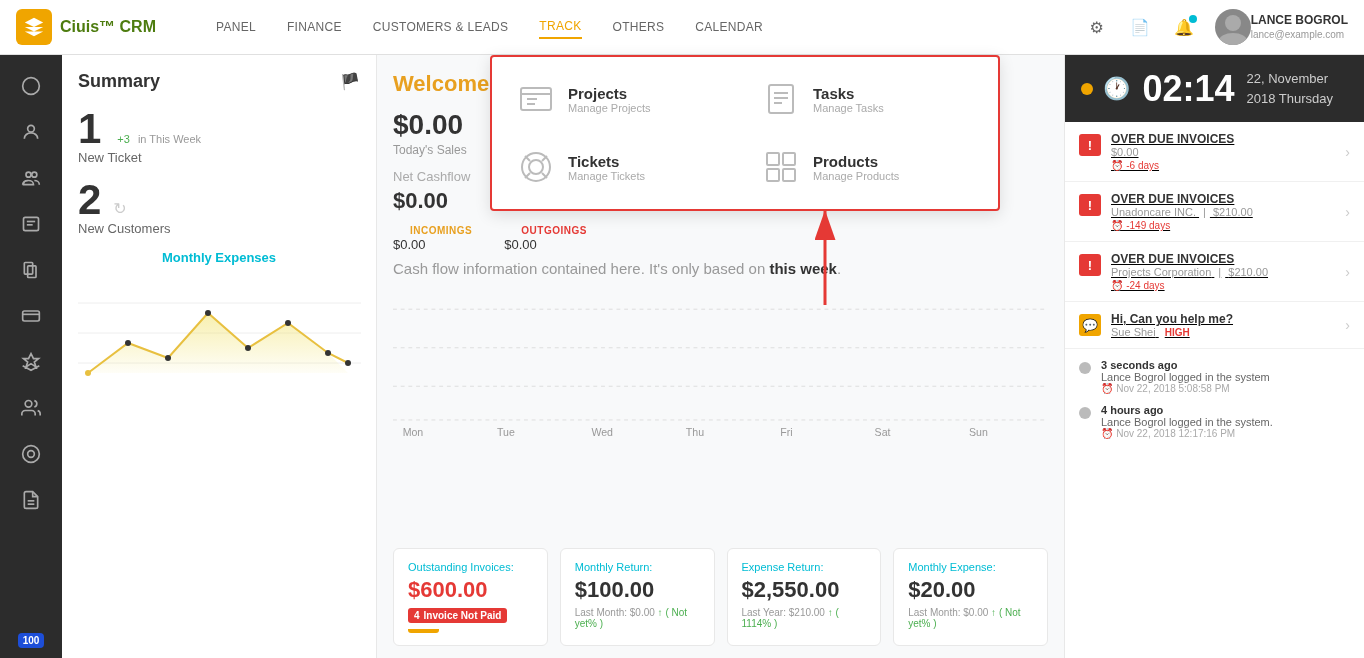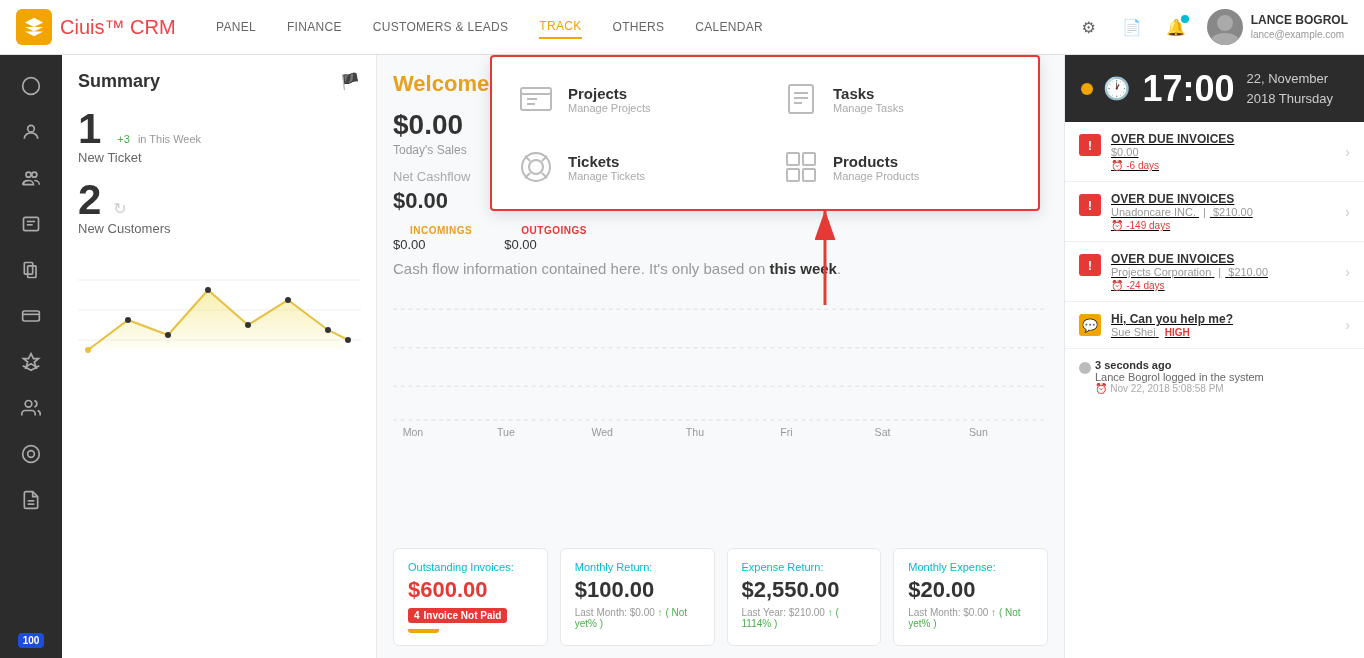--- a/index.html
+++ b/index.html
@@ -22,21 +22,21 @@
       gap: 8px;
       min-width: 200px;
     }
     .logo-box {
       width: 36px; height: 36px;
       background: #f0a500;
       border-radius: 6px;
       display: flex; align-items: center; justify-content: center;
     }
     .logo-box svg { width: 22px; height: 22px; fill: white; }
-    .logo-text { font-size: 20px; font-weight: 400; color: #ef4444; }
+    .logo-text { font-size: 16px; font-weight: 700; color: #4d7c0f; }
     .nav-items {
       display: flex;
       align-items: center;
       gap: 31px;
       flex: 1;
     }
     .nav-item {
       font-size: 12px;
       color: #666;
       cursor: pointer;
@@ -59,21 +59,21 @@
     .bell-dot { position: relative; }
     .bell-dot::after {
       content: '';
       position: absolute;
       top: 2px; right: 2px;
       width: 8px; height: 8px;
       background: #00bcd4;
       border-radius: 50%;
     }
     .user-area {
-      display: flex; align-items: center; gap: 8px;
+      display: flex; align-items: center; 
       cursor: pointer;
     }
     .avatar {
       width: 36px; height: 36px; border-radius: 50%;
       background: #888;
       overflow: hidden;
       display: flex; align-items: center; justify-content: center;
     }
     .user-info { line-height: 1.3; }
     .user-name { font-weight: 700; font-size: 12px; color: #333; }
@@ -265,36 +265,36 @@
       margin-top: 2px;
     }
     .invoice-icon.yellow { background: #f0a500; }
     .invoice-content { flex: 1; text-decoration: underline; }
     .invoice-title { font-size: 12px; font-weight: 700; color: #333; }
     .invoice-subtitle { font-size: 11px; color: #999; }
     .invoice-days { font-size: 10px; color: #e53935; margin-top: 2px; }
     .invoice-arrow { color: #ccc; font-size: 14px; align-self: center; }
 
     .activity-section { padding: 10px 14px; }
-    .activity-item { display: flex; gap: 4px; margin-bottom: 10px; align-items: flex-start; }
+    .activity-item { display: flex; gap: 10px; margin-bottom: 10px; align-items: flex-start; }
     .activity-dot {
       width: 12px; height: 12px;
       background: #bbb;
       border-radius: 50%;
       margin-top: 3px;
       flex-shrink: 0;
     }
     .activity-time { font-size: 11px; font-weight: 600; color: #333; }
     .activity-text { font-size: 11px; color: #666; }
     .activity-timestamp { font-size: 10px; color: #aaa; }
     .track-dropdown {
       position: absolute;
       top: 55px;
       left: 490px;
-      width: 550px;
+      width: 510px;
       background: #fff;
       border: 2px solid #e53935;
       border-radius: 4px;
       z-index: 200;
       display: grid;
       grid-template-columns: 1fr 1fr;
       padding: 8px;
       box-shadow: 0 4px 16px rgba(0,0,0,0.12);
     }
     .track-item {
@@ -453,20 +453,21 @@
       </div>
 
       <div class="stat-block">
         <div style="display:flex; align-items:baseline; gap:8px;">
           <span class="stat-number">2</span>
           <span style="font-size:16px; color:#ccc; margin-left:4px; cursor:pointer;">↻</span>
         </div>
         <div class="stat-label">New Customers</div>
       </div>
 
+      <div class="monthly-expenses-title">Monthly Expenses</div>
 
       <div class="mini-chart">
         <svg width="283" height="120" viewBox="0 0 283 120">
           <defs>
             <linearGradient id="chartFill" x1="0" y1="0" x2="0" y2="1">
               <stop offset="0%" stop-color="#f0e060" stop-opacity="0.5"></stop>
               <stop offset="100%" stop-color="#f0e060" stop-opacity="0.05"></stop>
             </linearGradient>
           </defs>
 
@@ -570,21 +571,21 @@
         </div>
       </div>
     </div>
 
     <div class="right-panel">
       <div class="clock-section">
         <div style="display:flex; align-items:center; gap:6px;">
           <div class="clock-dot"></div>
           <span class="clock-icon">🕐</span>
         </div>
-        <div class="clock-time">17:00</div>
+        <div class="clock-time">02:14</div>
         <div class="clock-date">
           <div>22, November</div>
           <div>2018 Thursday</div>
         </div>
       </div>
 
       <div class="invoice-item">
         <div class="invoice-icon">!</div>
         <div class="invoice-content">
           <div class="invoice-title">OVER DUE INVOICES</div>
@@ -631,20 +632,28 @@
         <div class="invoice-arrow">›</div>
       </div>
 
       <div class="activity-section">
         <div class="activity-item">
           <div class="activity-dot"></div>
           <div>
             <div class="activity-time">3 seconds ago</div>
             <div class="activity-text">Lance Bogrol logged in the system</div>
             <div class="activity-timestamp">⏰ Nov 22, 2018 5:08:58 PM</div>
+          </div>
+        </div>
+        <div class="activity-item">
+          <div class="activity-dot"></div>
+          <div>
+            <div class="activity-time">4 hours ago</div>
+            <div class="activity-text">Lance Bogrol logged in the system.</div>
+            <div class="activity-timestamp">⏰ Nov 22, 2018 12:17:16 PM</div>
           </div>
         </div>
       </div>
     </div>
   </div>
 </div>
 
 <div class="track-dropdown">
 
   <div class="track-item">

